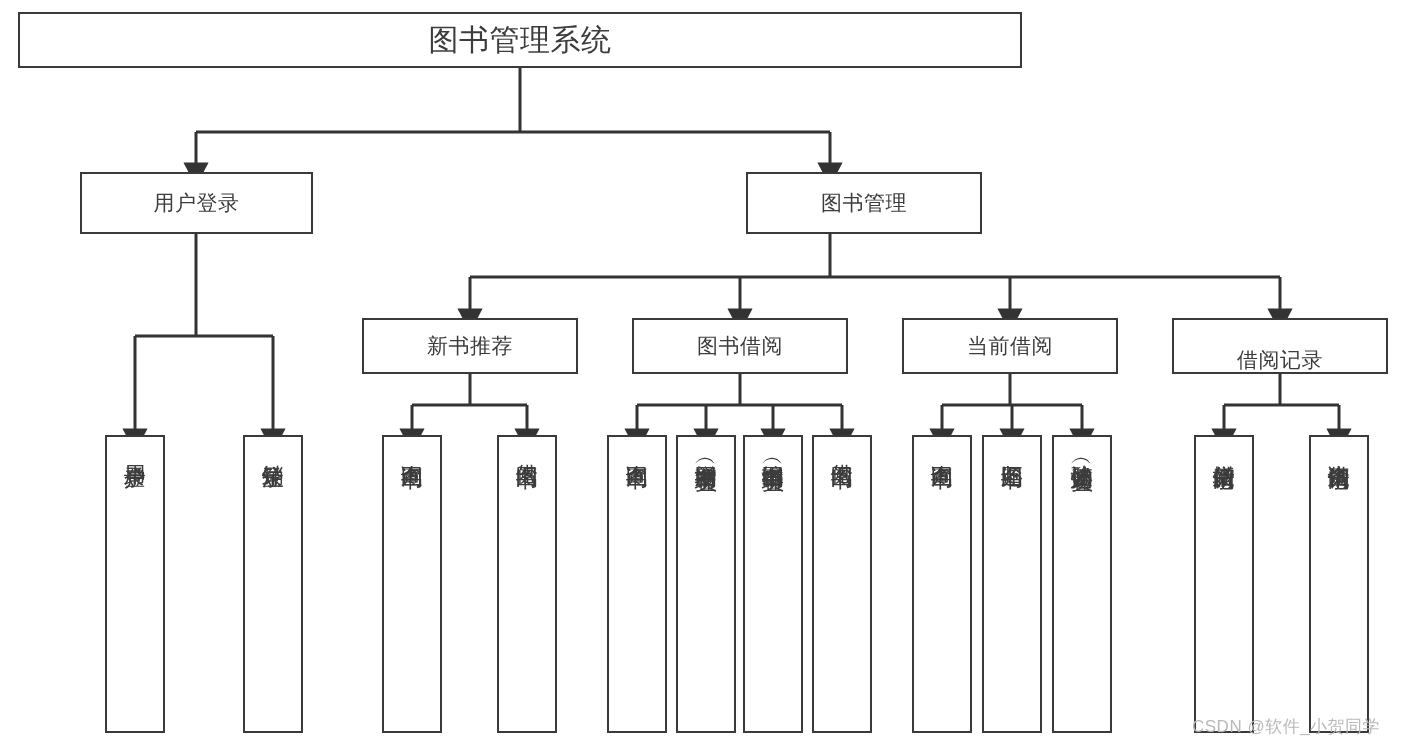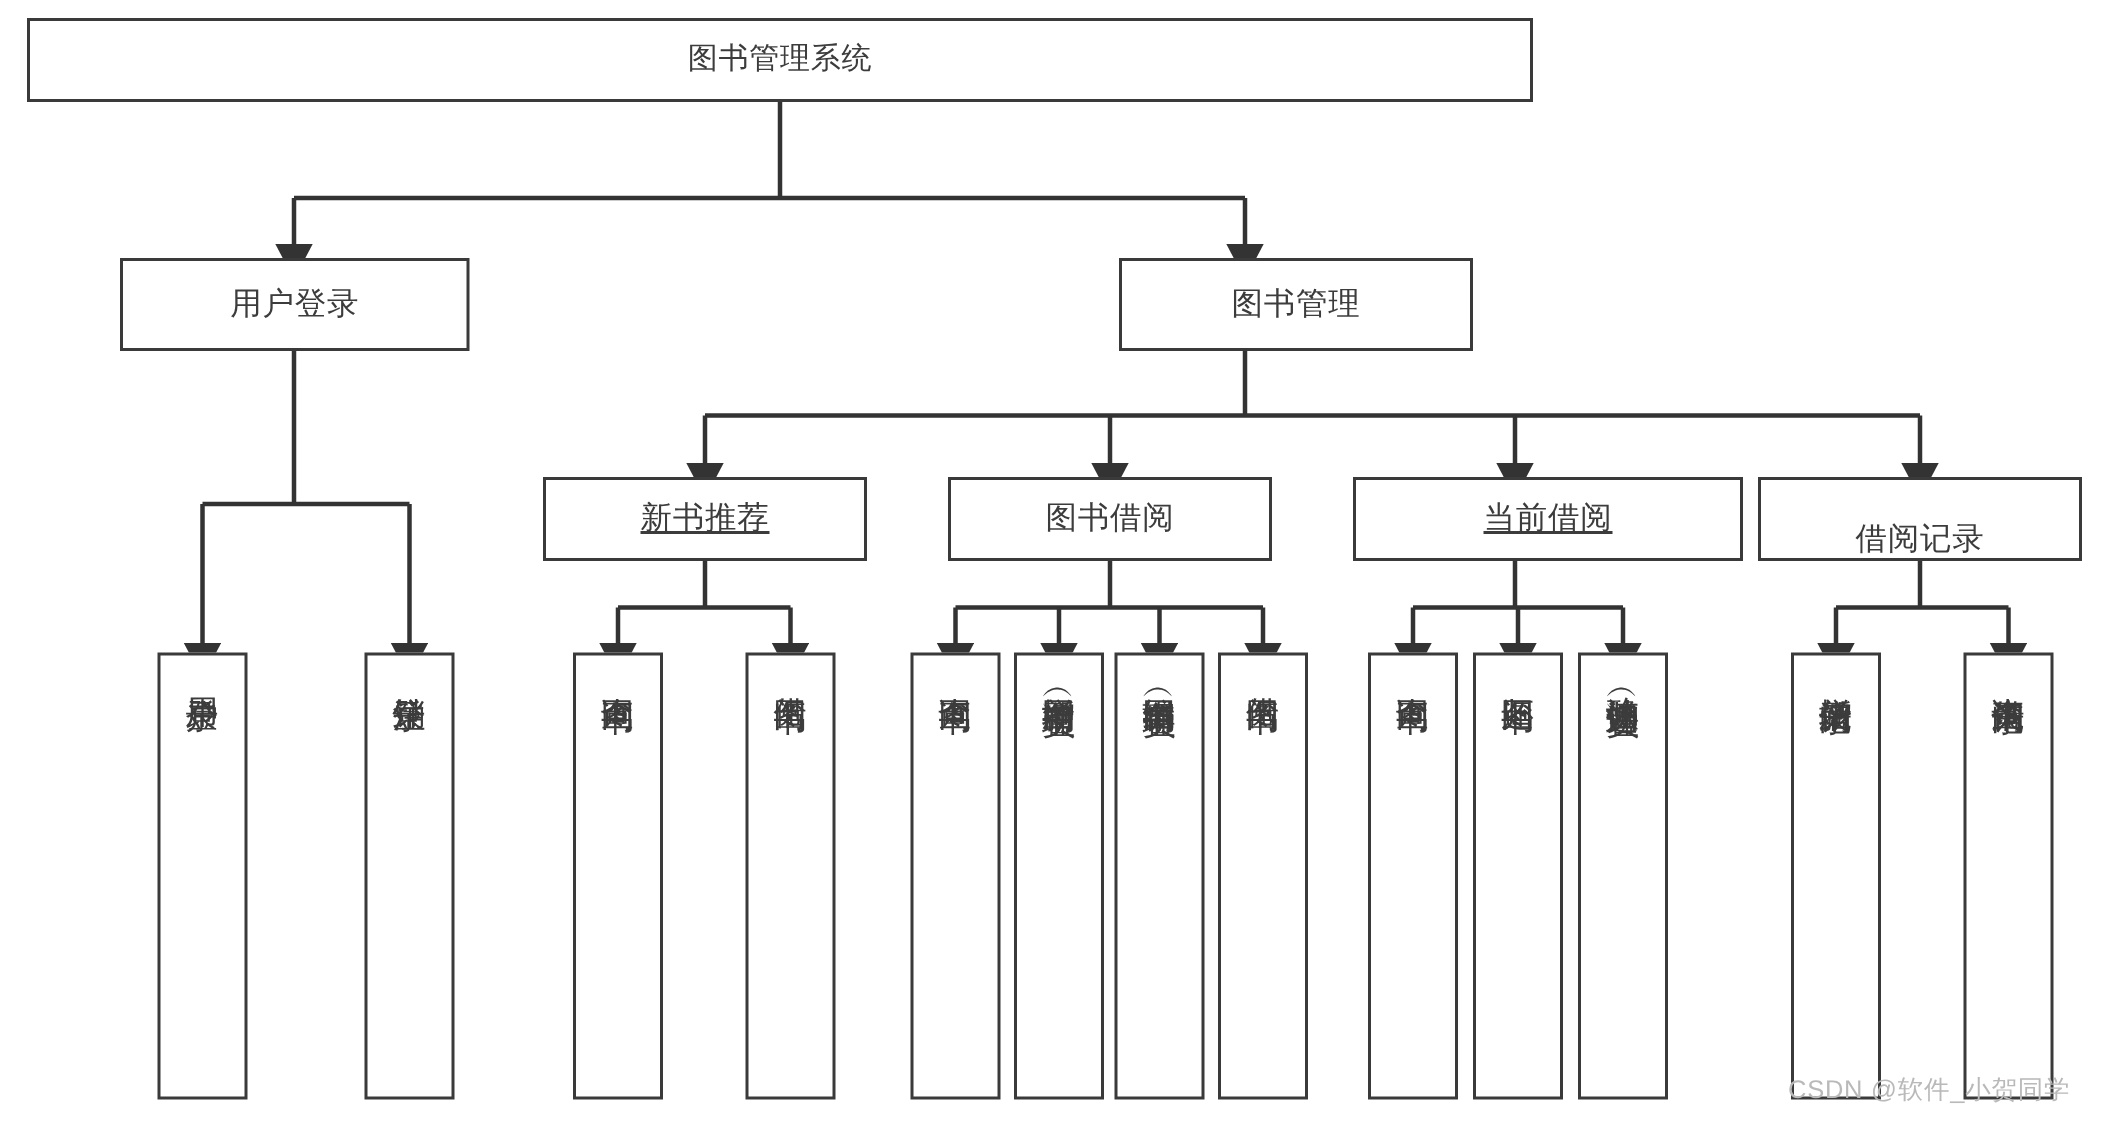--- a/index.html
+++ b/index.html
@@ -50,21 +50,21 @@
     align-items: flex-start;
     padding-top: 10px;
   }
   .node.vert .label {
     writing-mode: vertical-rl;
     text-orientation: upright;
     font-size: 22px;
     line-height: 1.06;
     letter-spacing: 1px;
   }
-  .node.root .label { font-size: 20px; }
+  .node.root .label { font-size: 30px; }
   .watermark {
     position: absolute;
     color: #b9b9b9;
     font-size: 17px;
     letter-spacing: 0.5px;
     white-space: nowrap;
     z-index: 6;
   }
 </style>
 </head>
@@ -126,27 +126,27 @@
     <span class="label">图书管理系统</span>
   </div>
 
   <div class="node horiz" style="left:80px; top:172px; width:233px; height:62px;">
     <span class="label">用户登录</span>
   </div>
   <div class="node horiz" style="left:746px; top:172px; width:236px; height:62px;">
     <span class="label">图书管理</span>
   </div>
 
-  <div class="node horiz" style="left:362px; top:318px; width:216px; height:56px;text-decoration:underline;">
+  <div class="node horiz" style="left:362px; top:318px; width:216px; height:56px;">
     <span class="label">新书推荐</span>
   </div>
   <div class="node horiz" style="left:632px; top:318px; width:216px; height:56px;">
     <span class="label">图书借阅</span>
   </div>
-  <div class="node horiz" style="left:902px; top:318px; width:260px; height:56px;text-decoration:underline;">
+  <div class="node horiz" style="left:902px; top:318px; width:216px; height:56px;">
     <span class="label">当前借阅</span>
   </div>
   <div class="node horiz" style="left:1172px; top:318px; width:216px; height:56px;align-items:flex-end;">
     <span class="label">借阅记录</span>
   </div>
 
   <div class="node vert" style="left:105px; top:435px; width:60px; height:298px;">
     <span class="label">用户登录</span>
   </div>
   <div class="node vert" style="left:243px; top:435px; width:60px; height:298px;">

